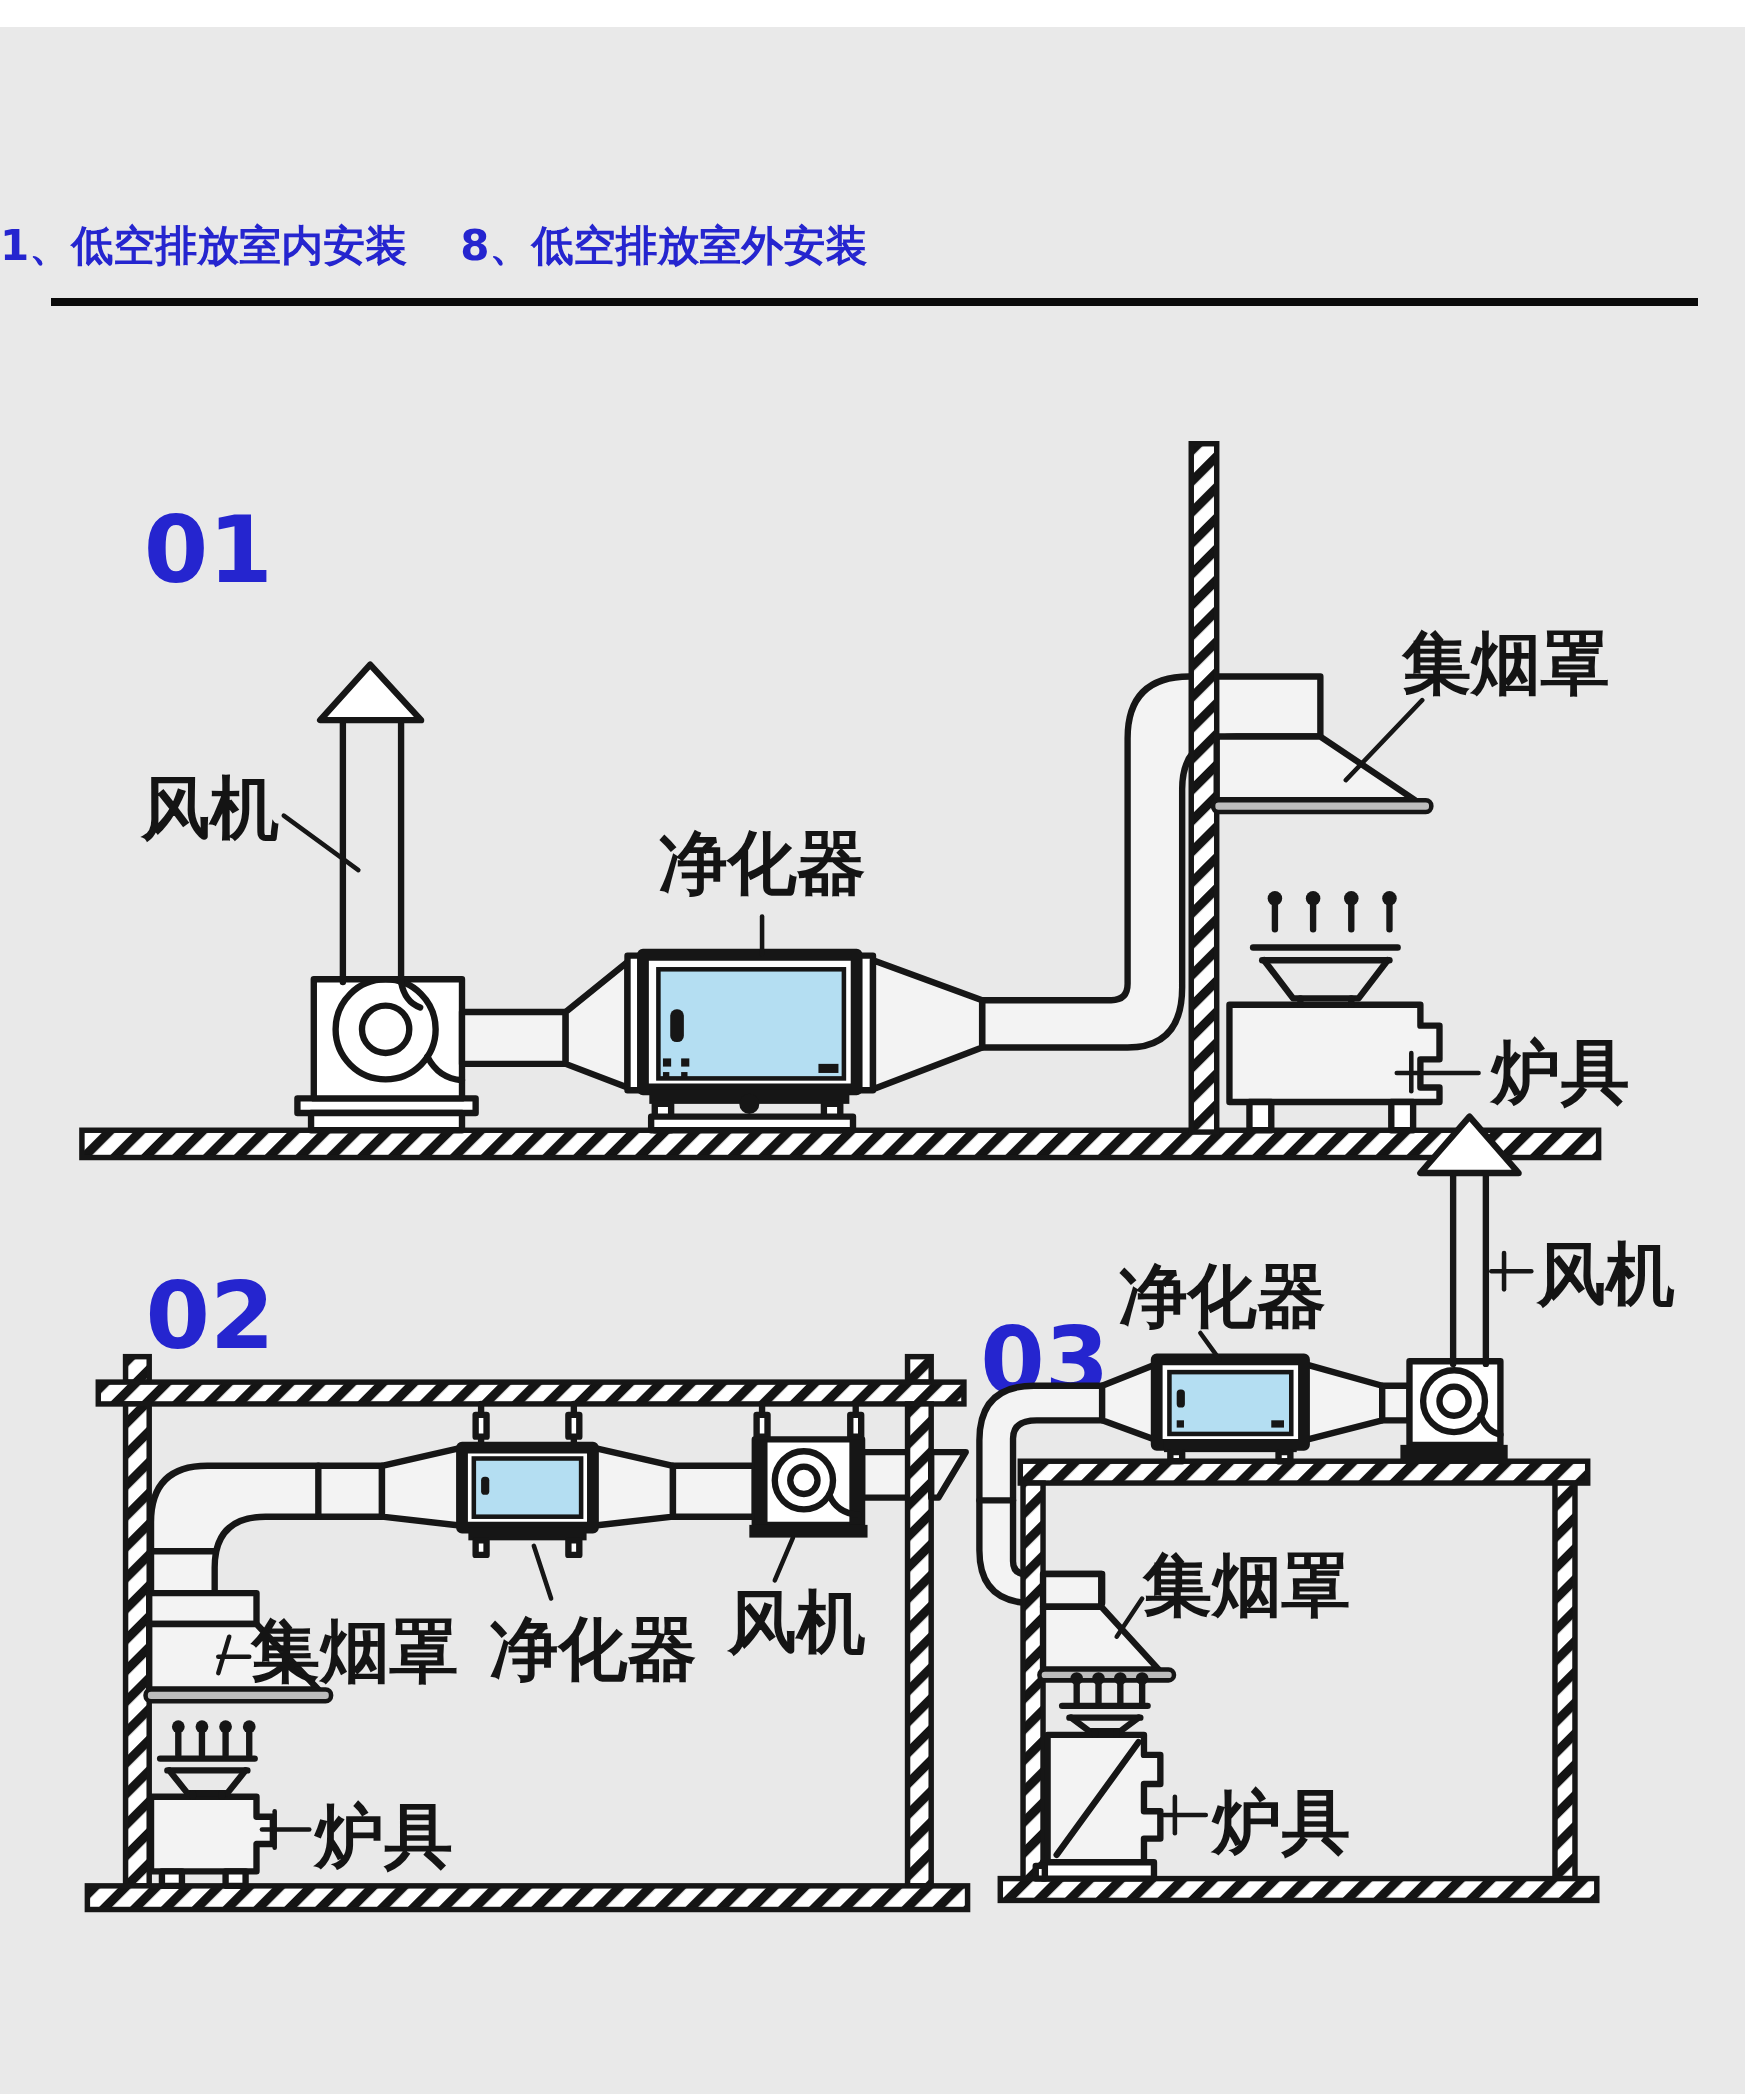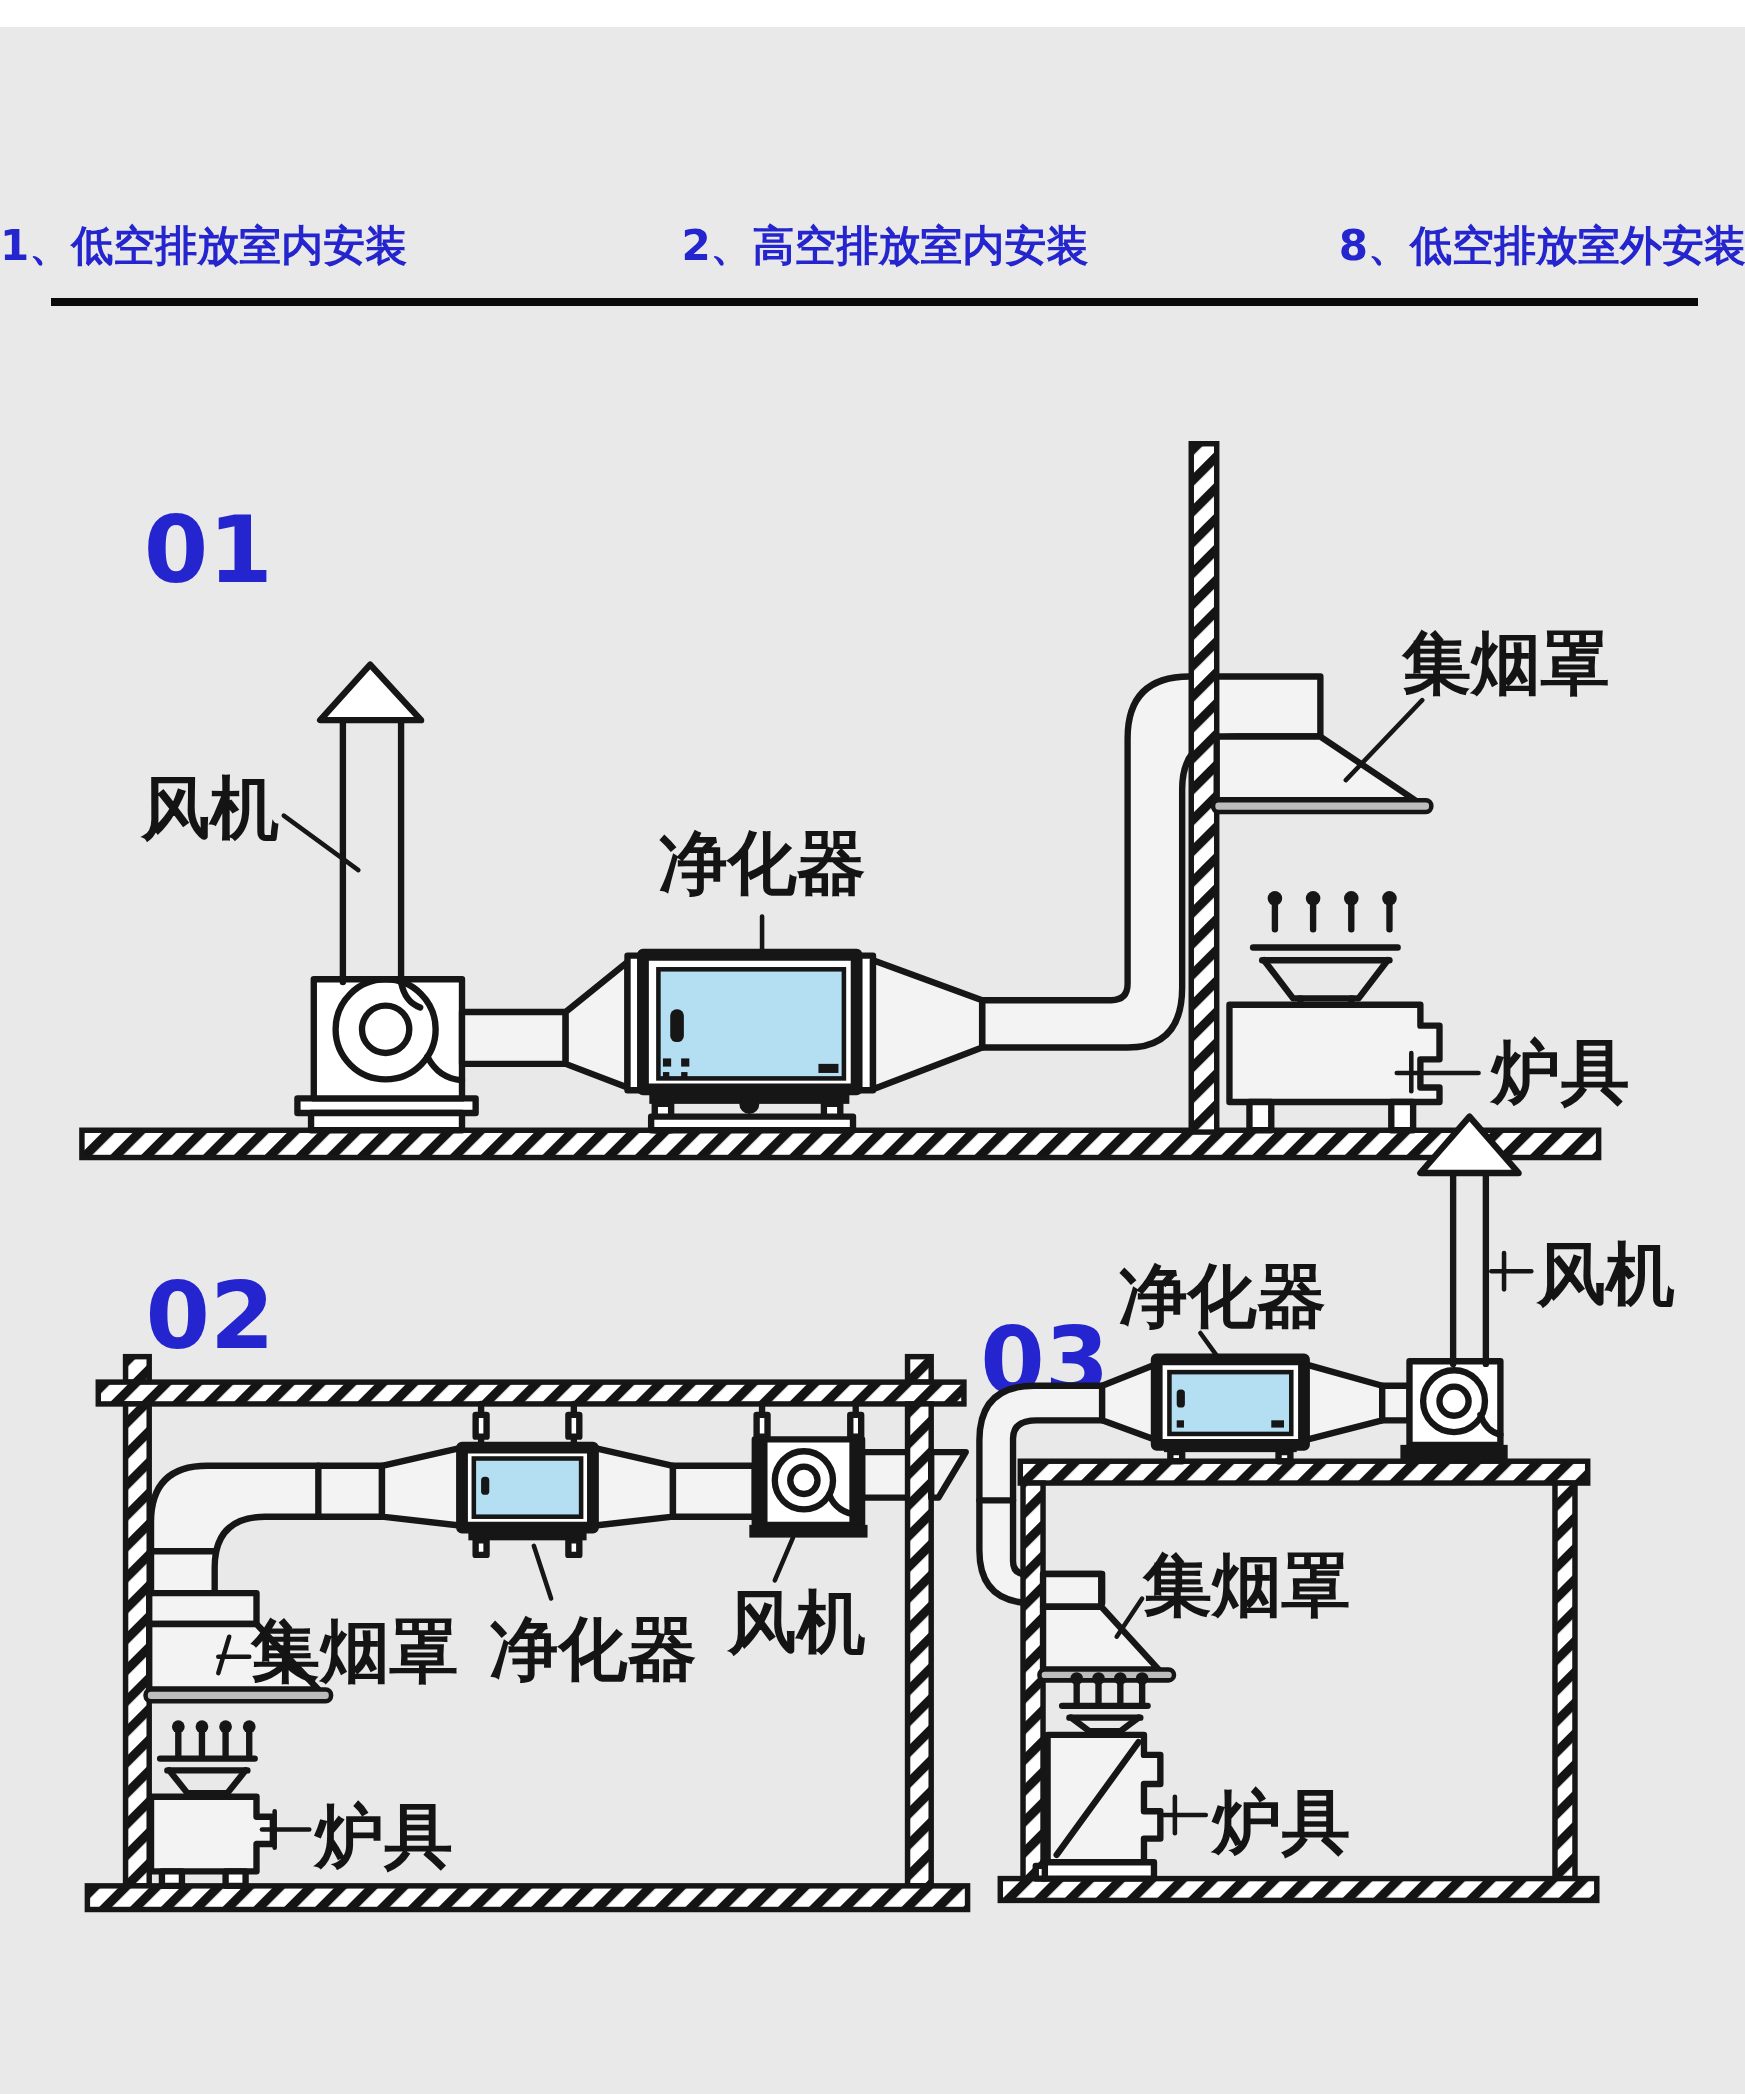--- a/index.html
+++ b/index.html
@@ -9,21 +9,21 @@
     --bg:#e9e9e9;
     --rim:#bdbdbd;
     --machine:#f3f3f3;
   }
   html,body{margin:0;padding:0;}
   .page{position:relative;width:1746px;height:2095px;background:var(--bg);overflow:hidden;
         font-family:"DejaVu Sans",sans-serif;}
   .topstrip{position:absolute;left:0;top:0;width:1746px;height:27px;background:#ffffff;}
   .title{position:absolute;left:0;top:47px;width:1746px;text-align:center;
          font-size:105px;font-weight:700;color:#050505;letter-spacing:5.5px;}
-  .subtitle{position:absolute;left:0;top:218px;width:1746px;display:flex;justify-content:space-between;
+  .subtitle{position:absolute;left:0;top:218px;width:1746px;display:flex;justify-content:flex-start;
             align-items:baseline;color:var(--accent);font-size:42px;font-weight:600;}
   .subtitle span{white-space:pre;}
   .subtitle .gap-big{margin-right:53px;}
   .subtitle .gap-small{margin-right:29px;}
   .divider{position:absolute;left:51px;top:298px;width:1647px;height:8.2px;background:#0a0a0a;}
   svg{position:absolute;left:0;top:0;}
   .s  {fill:none;stroke:var(--line);stroke-width:7;stroke-linejoin:round;stroke-linecap:round;}
   .sf {fill:var(--machine);stroke:var(--line);stroke-width:7;stroke-linejoin:round;}
   .sw {fill:#ffffff;stroke:var(--line);stroke-width:7;stroke-linejoin:round;}
   .thk{stroke-width:13;}
@@ -35,21 +35,20 @@
   text.lbl{font-size:76px;fill:#141414;font-weight:600;font-family:"DejaVu Sans",sans-serif;}
   text.num{font-size:102px;fill:var(--accent);font-weight:700;font-family:"DejaVu Sans",sans-serif;}
 </style>
 </head>
 <body>
 
 <div class="page">
   <div class="topstrip"></div>
   <div class="subtitle">
     <span class="gap-big">1、低空排放室内安装</span>
-    <span class="gap-small">2、高空排放室内安装</span>
     <span>8、低空排放室外安装</span>
   </div>
   <div class="divider"></div>
 
   <svg width="1746" height="2095" viewBox="0 0 1920 2304">
     <defs>
       <pattern id="hatchpat" width="24" height="24" patternUnits="userSpaceOnUse" patternTransform="rotate(45)">
         <rect width="24" height="24" fill="#ffffff"></rect>
         <rect x="0" y="0" width="10" height="24" fill="#141414"></rect>
       </pattern>

